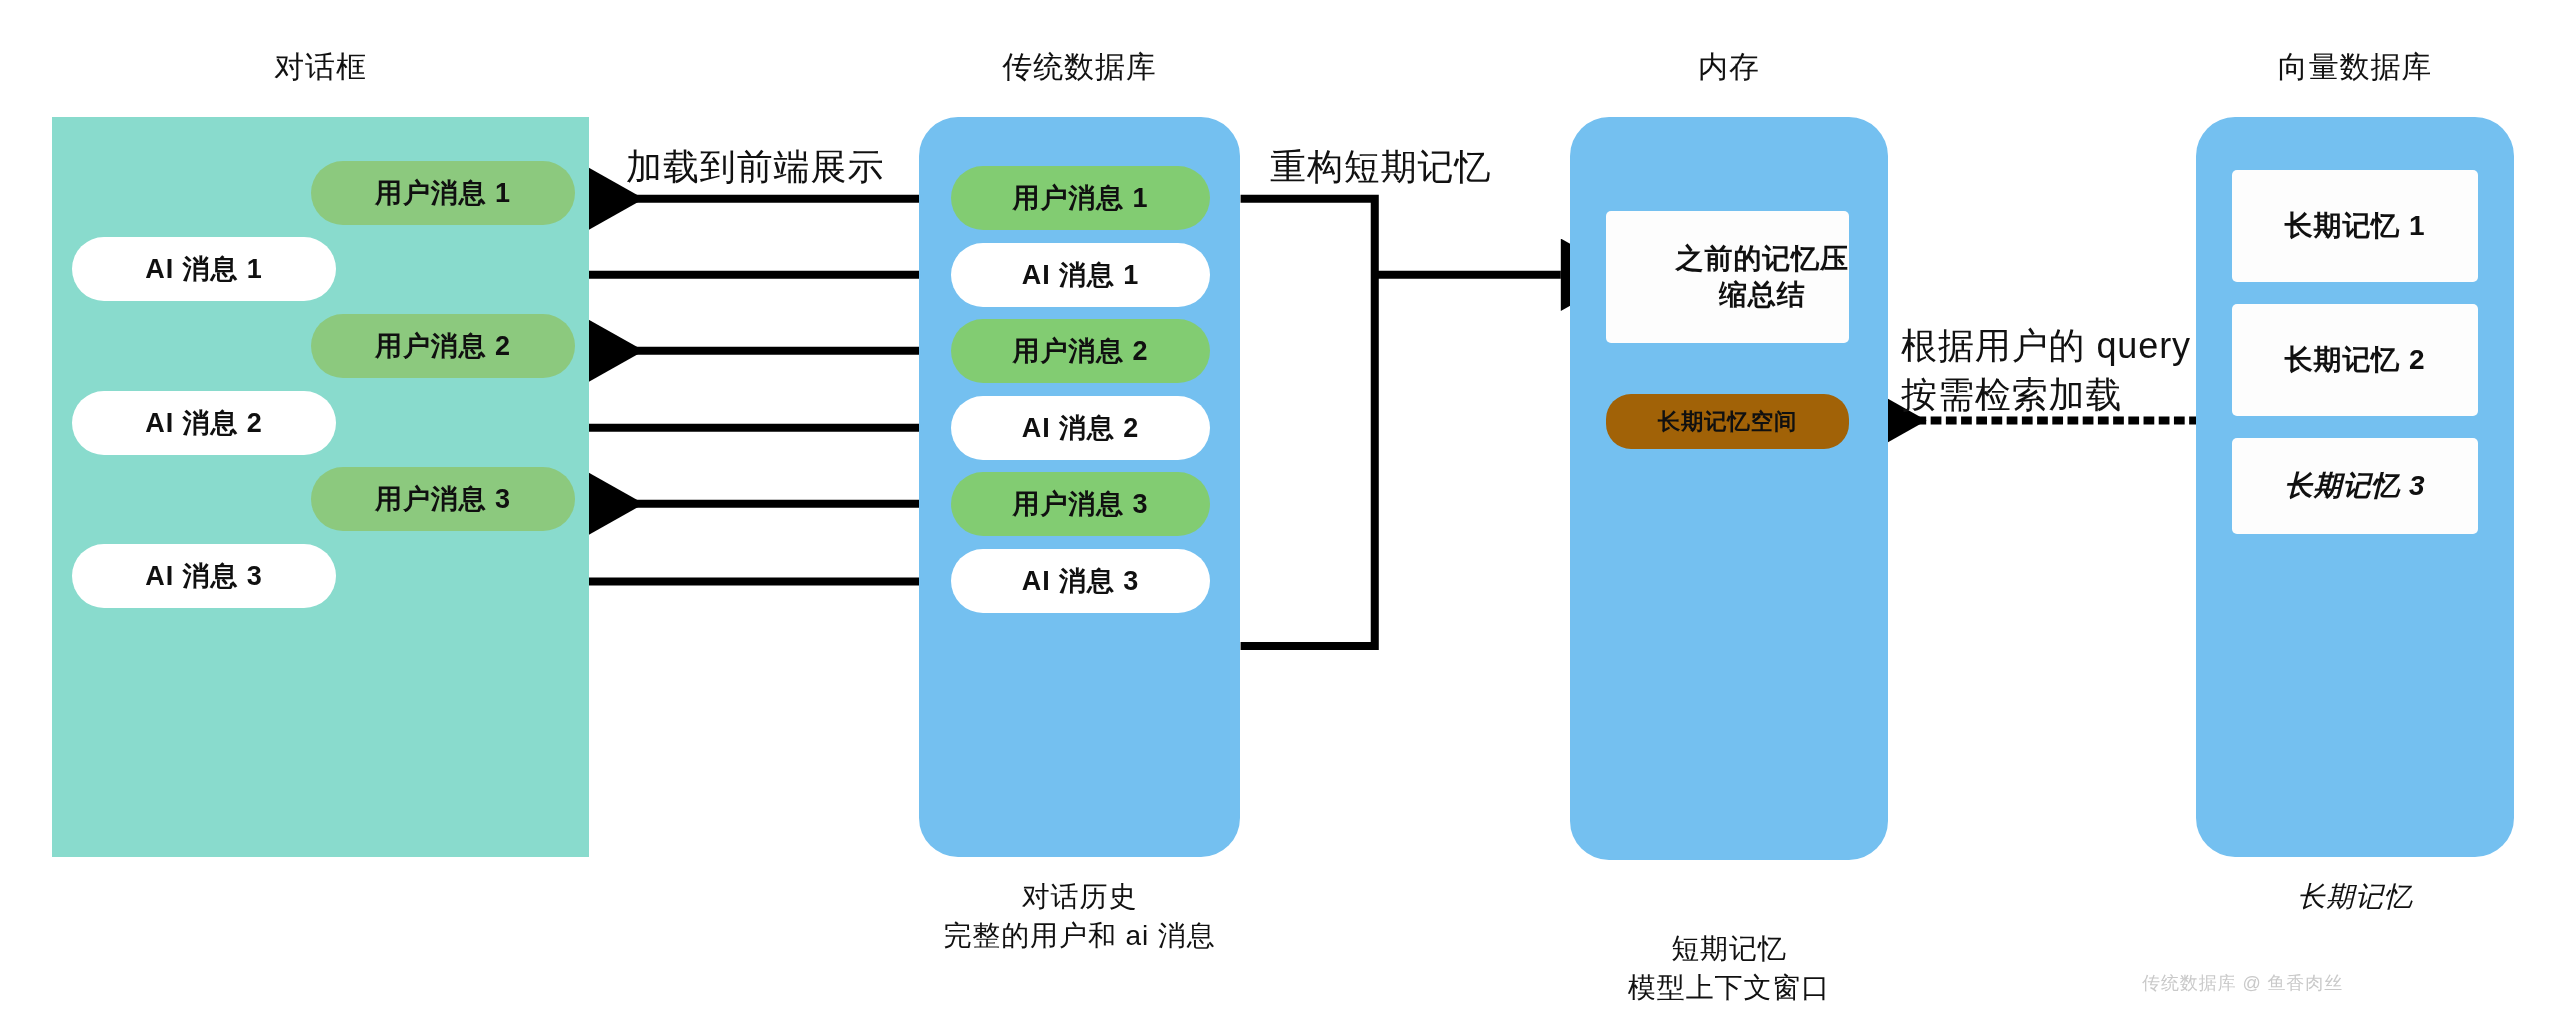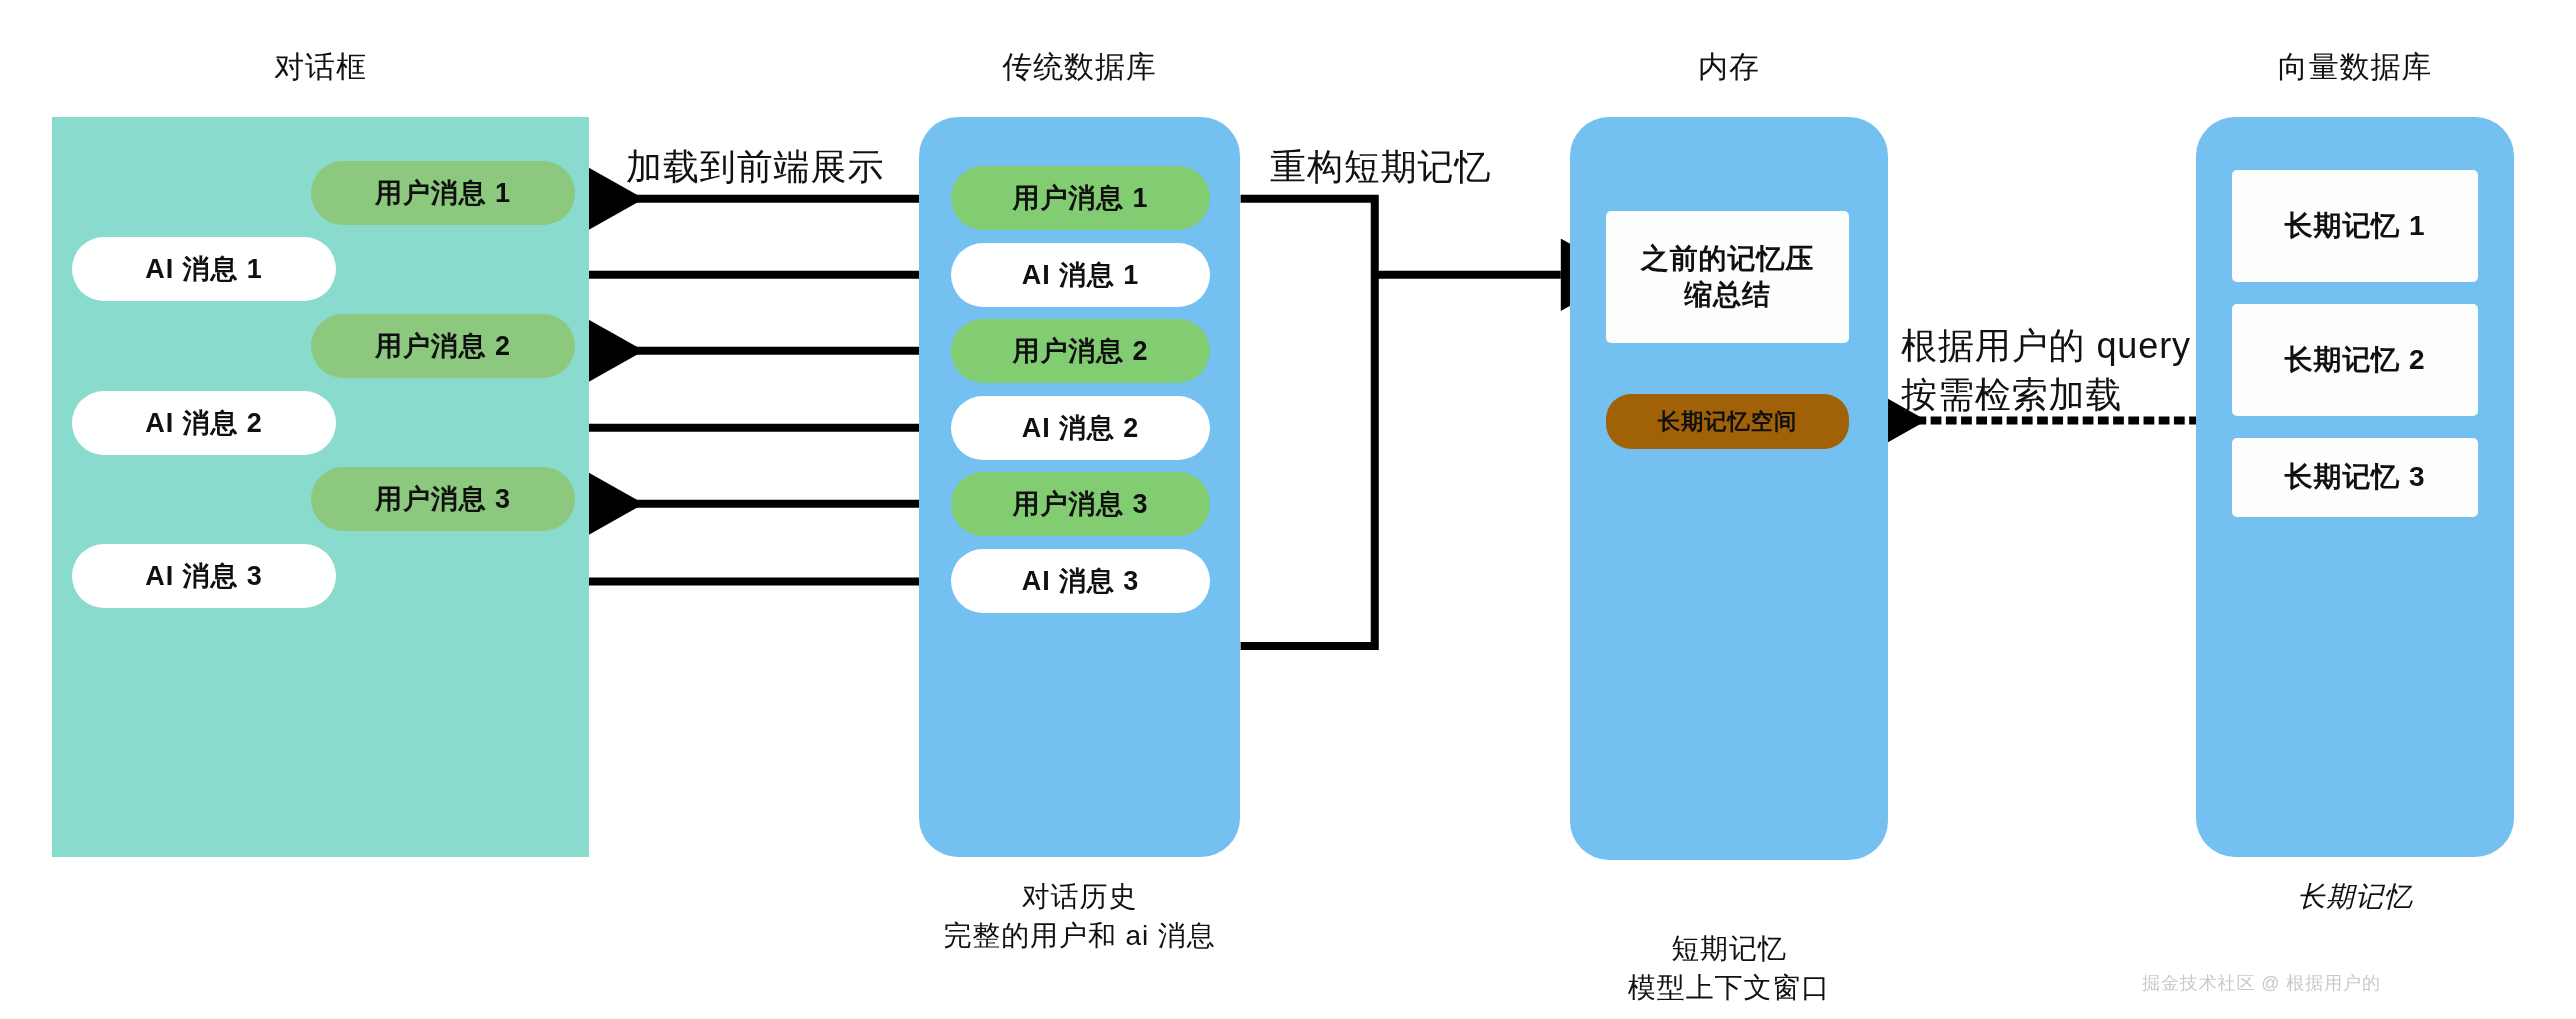--- a/index.html
+++ b/index.html
@@ -200,21 +200,21 @@
     <span>对话历史</span>
     <span class="l2">完整的用户和 ai 消息</span>
   </div>
 
   <div class="edge-label" style="left:1270px; top:143px; width:233px;">重构短期记忆</div>
 
   <div class="col-title" style="left:1570px; top:47px; width:318px;">内存</div>
 
   <div class="panel-blue" style="left:1570px; top:117px; width:318px; height:743px;"></div>
 
-  <div class="card-white" style="left:1606px; top:211px; width:243px; height:132px;">
+  <div class="card-white" style="left:1606px; top:211px; width:243px; height:132px;justify-content:flex-end;">
     <div>
       <span>之前的记忆压</span><br>
       <span>缩总结</span>
     </div>
   </div>
 
   <div class="card-small" style="left:1606px; top:394px; width:243px; height:55px;">长期记忆空间</div>
 
   <div class="caption" style="left:1570px; top:929px; width:318px;">
     <span>短期记忆</span>
@@ -225,22 +225,22 @@
     <span>根据用户的 query</span><br>
     <span>按需检索加载</span>
   </div>
 
   <div class="col-title" style="left:2196px; top:47px; width:318px;">向量数据库</div>
 
   <div class="panel-blue" style="left:2196px; top:117px; width:318px; height:740px;"></div>
 
   <div class="card-white" style="left:2232px; top:170px; width:246px; height:112px;">长期记忆 1</div>
   <div class="card-white" style="left:2232px; top:304px; width:246px; height:112px;">长期记忆 2</div>
-  <div class="card-white" style="left:2232px; top:438px; width:246px; height:79px;">长期记忆 3</div>
+  <div class="card-white" style="left:2232px; top:438px; width:246px; height:96px;font-style:italic;">长期记忆 3</div>
 
   <div class="caption" style="left:2196px; top:877px; width:318px;font-style:italic;">
     <span>长期记忆</span>
   </div>
 
-  <div class="watermark" style="left:2142px; top:971px;">掘金技术社区 @ 根据用户的</div>
+  <div class="watermark" style="left:2142px; top:971px;">传统数据库 @ 鱼香肉丝</div>
 
 </div>
 
 
 </body></html>

